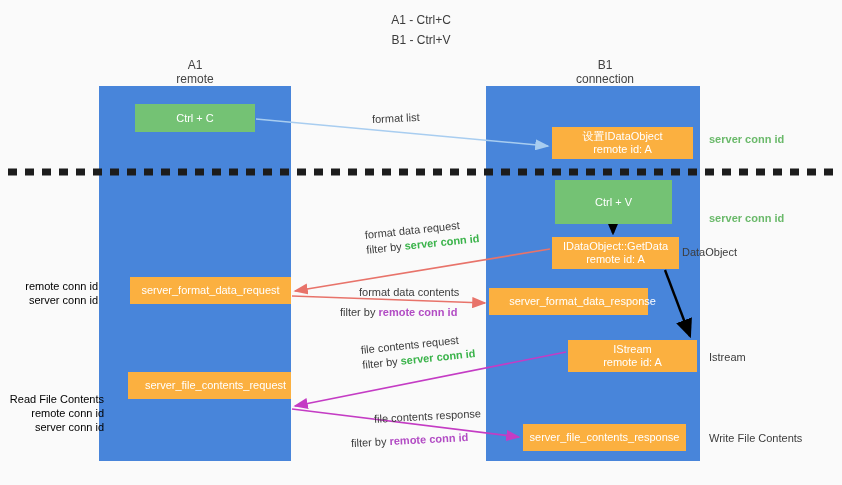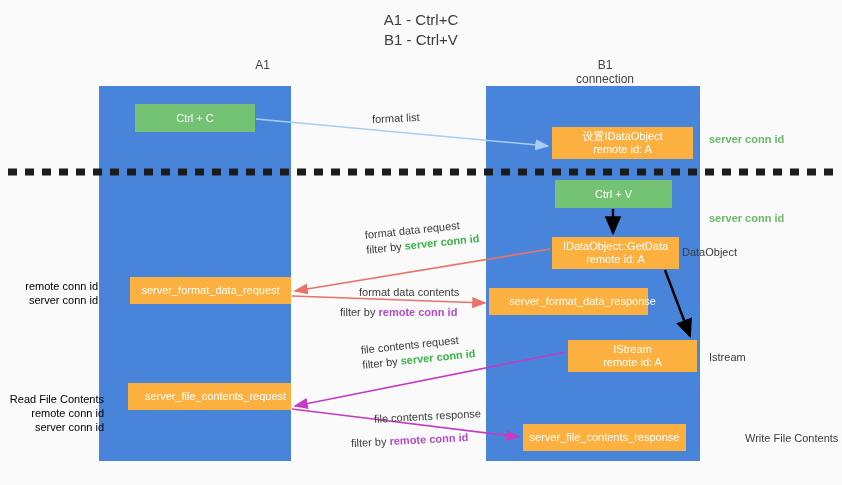--- a/index.html
+++ b/index.html
@@ -22,33 +22,33 @@
     width: 842px;
     height: 485px;
     pointer-events: none;
   }
   .abs { position: absolute; }
 
   
   #title {
     left: 0; top: 10px; width: 842px;
     text-align: center;
-    font-size: 15px;
+    font-size: 12px;
     color: #3c3c3c;
     line-height: 20px;
   }
 
   
   .col-head {
     text-align: center;
     font-size: 12px;
     color: #444;
     line-height: 14px;
   }
-  #head-a1 { left: 120px; top: 58px; width: 150px; text-align: right; }
+  #head-a1 { left: 120px; top: 58px; width: 150px; }
   #head-b1 { left: 530px; top: 58px; width: 150px; }
 
   
   .panel {
     background: #4885da;
   }
   #panel-a { left: 99px;  top: 86px; width: 192px; height: 375px; }
   #panel-b { left: 486px; top: 86px; width: 214px; height: 375px; }
 
   
@@ -61,27 +61,27 @@
     color: #ffffff;
     font-size: 11px;
     line-height: 13px;
     text-align: center;
     padding: 2px 4px;
   }
   .box.green  { background: #74c274; }
   .box.orange { background: #fbb040; }
 
   #box-ctrlc   { left: 135px; top: 104px; width: 120px; height: 28px; }
-  #box-ctrlv   { left: 555px; top: 180px; width: 117px; height: 28px; }
+  #box-ctrlv   { left: 555px; top: 180px; width: 117px; height: 44px; }
   #box-idataobject { left: 552px; top: 127px; width: 141px; height: 32px; }
   #box-getdata { left: 552px; top: 237px; width: 127px; height: 32px; }
   #box-istream { left: 568px; top: 340px; width: 129px; height: 32px; }
   #box-fmt-req { left: 130px; top: 277px; width: 161px; height: 27px; }
   #box-fmt-res { left: 489px; top: 288px; width: 159px; height: 27px; padding-left: 32px; }
-  #box-file-req{ left: 128px; top: 383px; width: 163px; height: 27px; padding-left: 16px; }
+  #box-file-req{ left: 128px; top: 372px; width: 163px; height: 27px; padding-left: 16px; }
   #box-file-res{ left: 523px; top: 424px; width: 163px; height: 27px; }
 
   
   .flow-label {
     font-size: 11px;
     color: #3c3c3c;
     line-height: 15px;
     white-space: nowrap;
   }
   .flow-label .g { color: #3ab34a; font-weight: bold; }
@@ -109,37 +109,38 @@
     line-height: 14px;
     white-space: nowrap;
   }
   .side.green  { color: #6ab96a; font-weight: bold; }
   .side.plain  { color: #3c3c3c; }
 
   #side-conn-1 { left: 709px; top: 132px; }
   #side-conn-2 { left: 709px; top: 211px; }
   #side-dataobject { left: 682px; top: 245px; }
   #side-istream { left: 709px; top: 350px; }
-  #side-writefile { left: 709px; top: 431px; margin-left: 36px; }
+  #side-writefile { left: 709px; top: 431px; }
 
   #left-ann-1 { left: 8px; top: 279px; text-align: right; width: 90px; }
   #left-ann-2 { left: 8px; top: 392px; text-align: right; width: 96px; }
 </style>
 </head>
 <body>
 
 <div id="canvas">
 
   <div class="abs" id="title">
     <div>A1 - Ctrl+C</div>
     <div>B1 - Ctrl+V</div>
   </div>
 
   <div class="abs col-head" id="head-a1">
     <div>A1</div>
+    <div>remote</div>
   </div>
   <div class="abs col-head" id="head-b1">
     <div>B1</div>
     <div>connection</div>
   </div>
 
   <div class="abs panel" id="panel-a"></div>
   <div class="abs panel" id="panel-b"></div>
 
   <svg class="layer">

